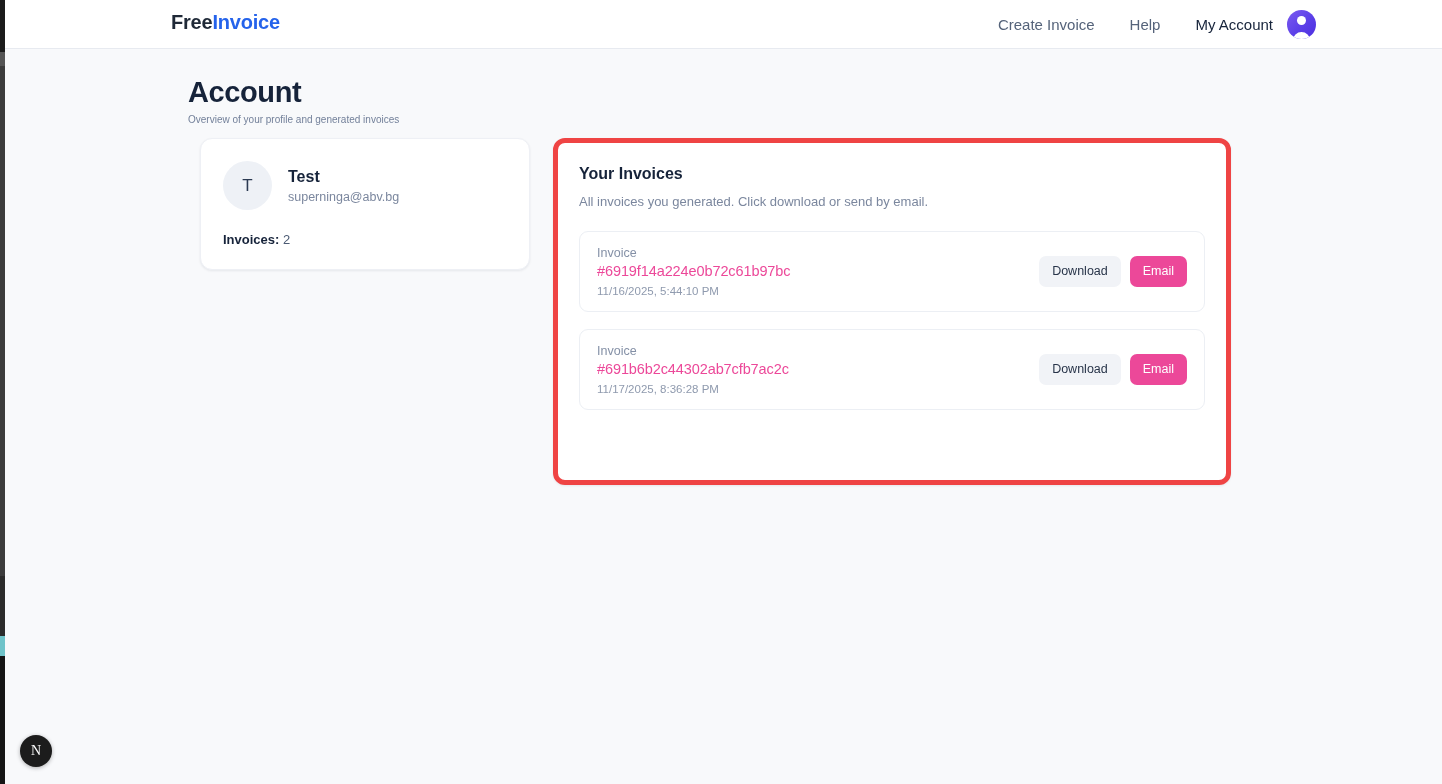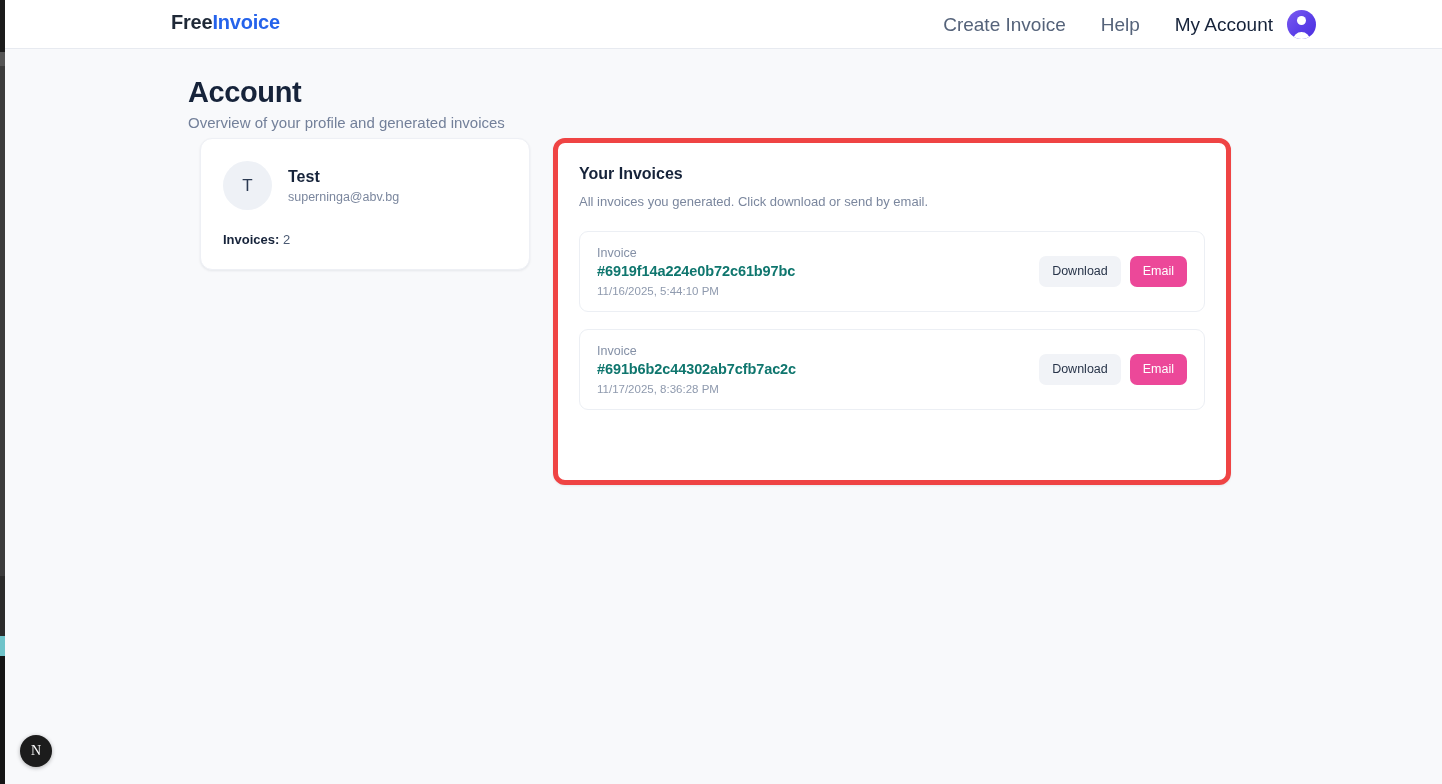--- a/index.html
+++ b/index.html
@@ -61,21 +61,21 @@
   .nav {
     position: absolute;
     right: 169px;
     top: 0;
     height: 49px;
     display: flex;
     align-items: center;
     gap: 35px;
   }
   .nav-link {
-    font-size: 19px;
+    font-size: 15px;
     color: #55637a;
     text-decoration: none;
     white-space: nowrap;
     cursor: pointer;
   }
   .nav-link.active { color: #16233a; }
 
   .avatar-btn {
     position: absolute;
     right: 126px;
@@ -121,21 +121,21 @@
   }
   .page-title {
     font-size: 29px;
     font-weight: 700;
     color: #16233a;
     letter-spacing: -0.4px;
     line-height: 1.15;
   }
   .page-sub {
     margin-top: 5px;
-    font-size: 15px;
+    font-size: 10px;
     color: #73809a;
   }
 
   
   .profile-card {
     position: absolute;
     left: 200px;
     top: 89px;
     width: 330px;
     height: 132px;
@@ -221,22 +221,22 @@
     background: #ffffff;
     min-height: 78px;
   }
   .inv-label {
     font-size: 12.5px;
     color: #8490a6;
   }
   .inv-id {
     margin-top: 3px;
     font-size: 14.5px;
-    font-weight: 700;
-    color: #0f766e;
+    font-weight: 400;
+    color: #ec4899;
     letter-spacing: -0.1px;
   }
   .inv-date {
     margin-top: 6px;
     font-size: 11.5px;
     color: #8f9aae;
   }
   .inv-actions {
     display: flex;
     align-items: center;

